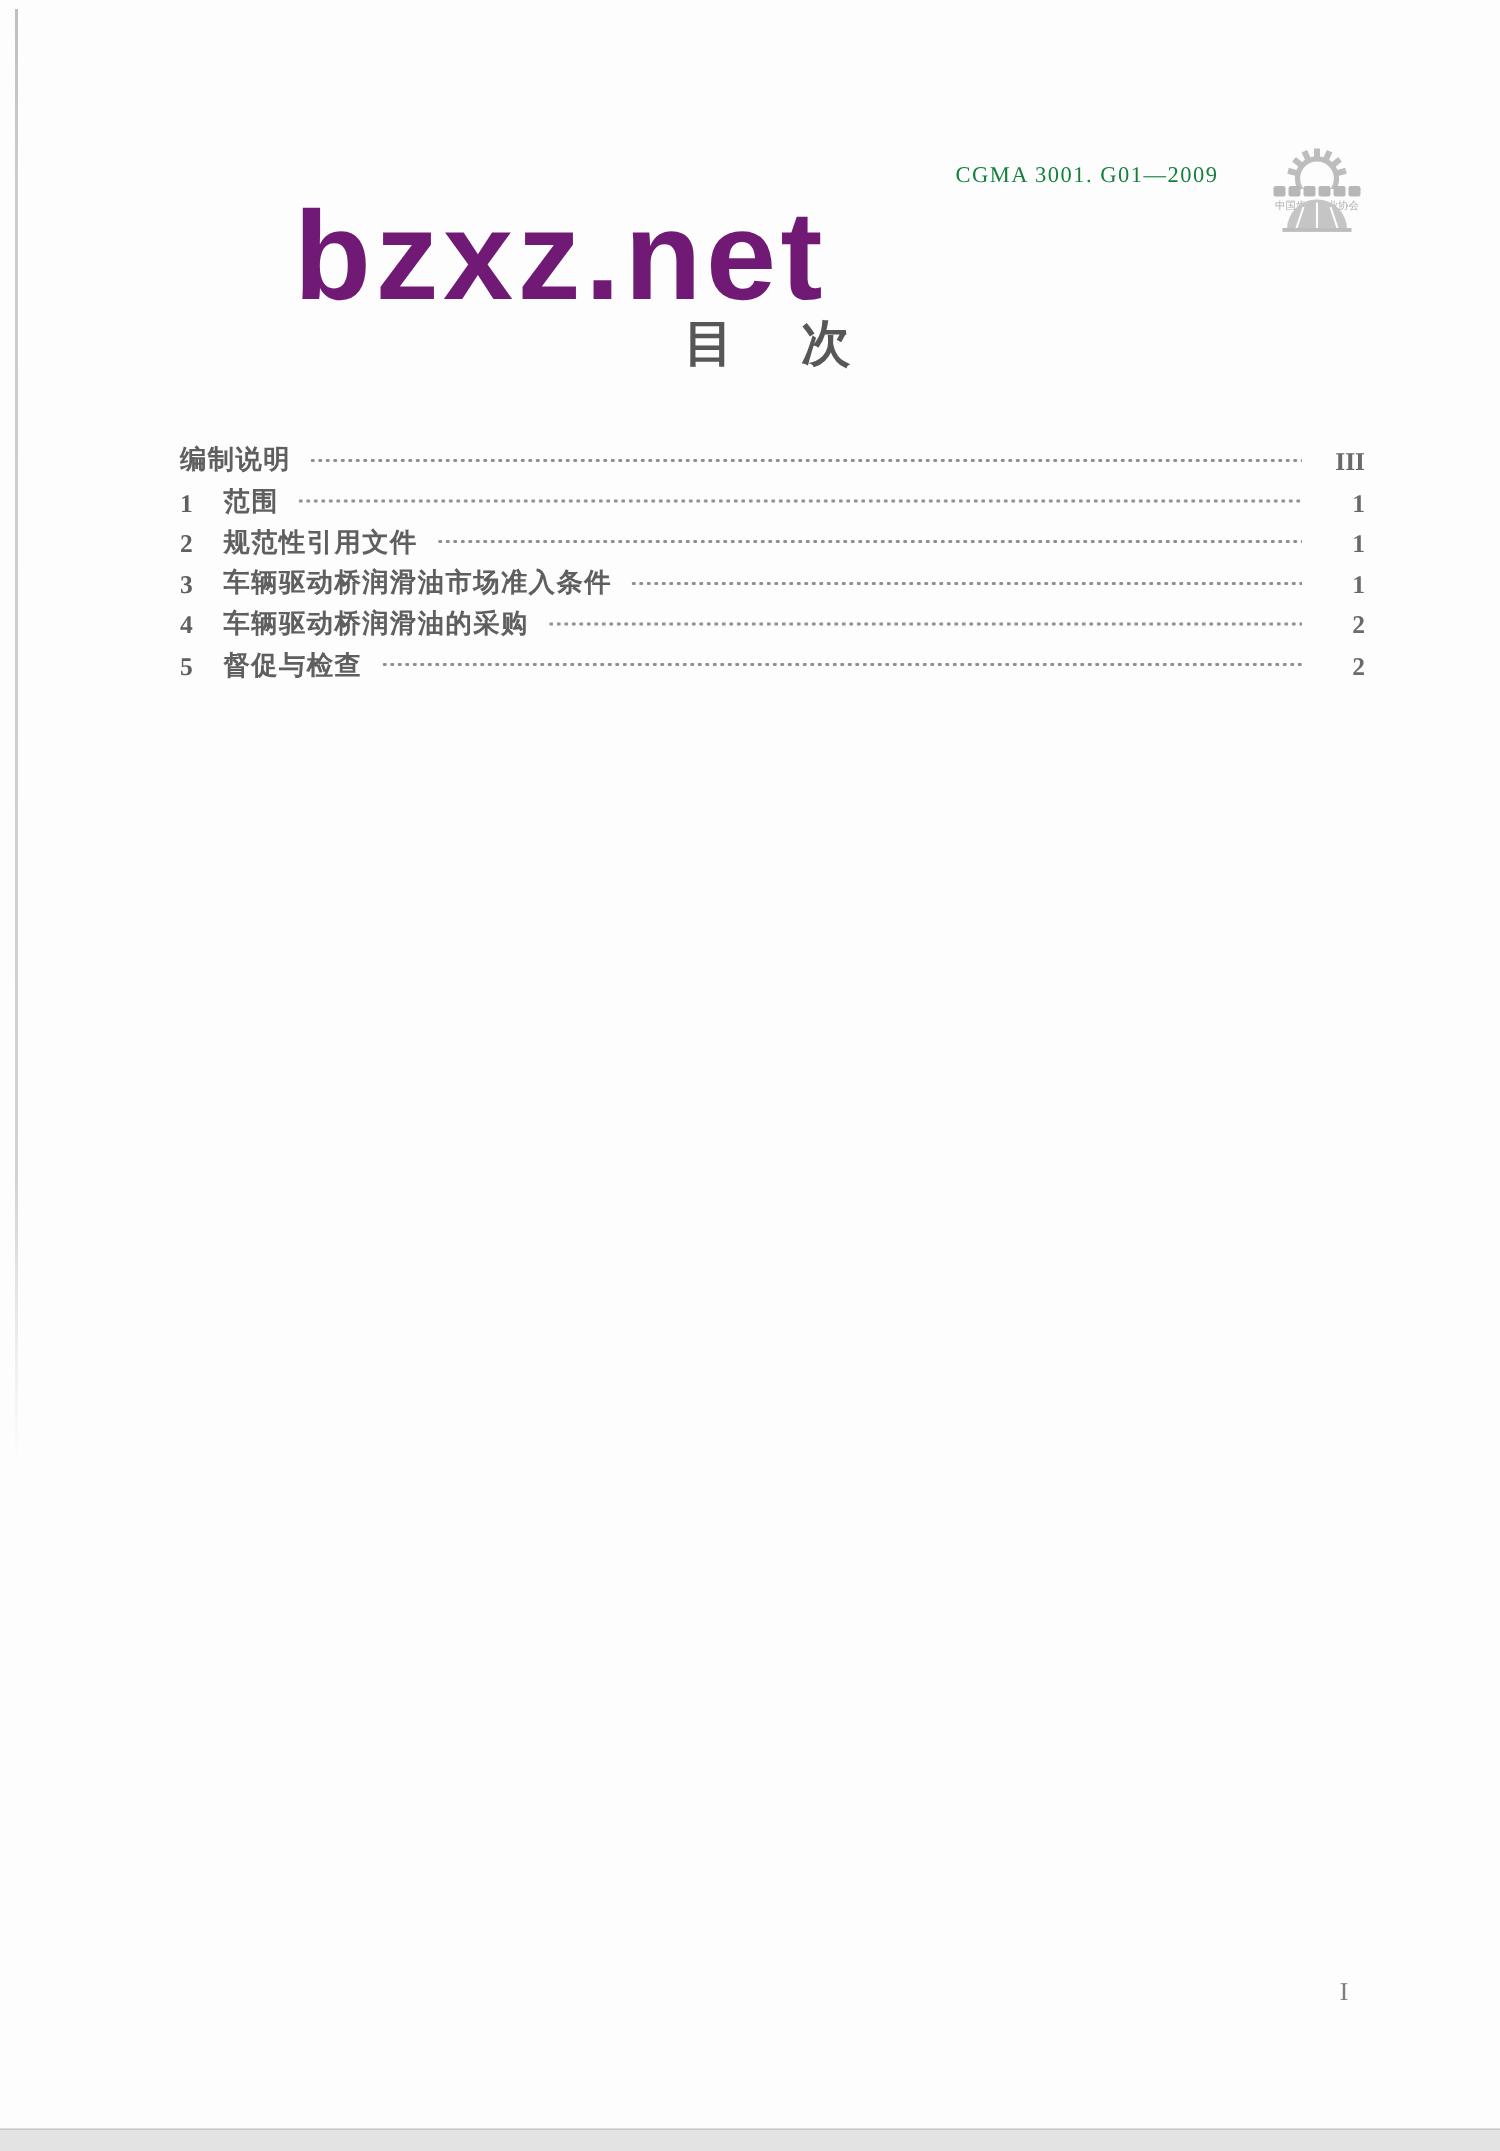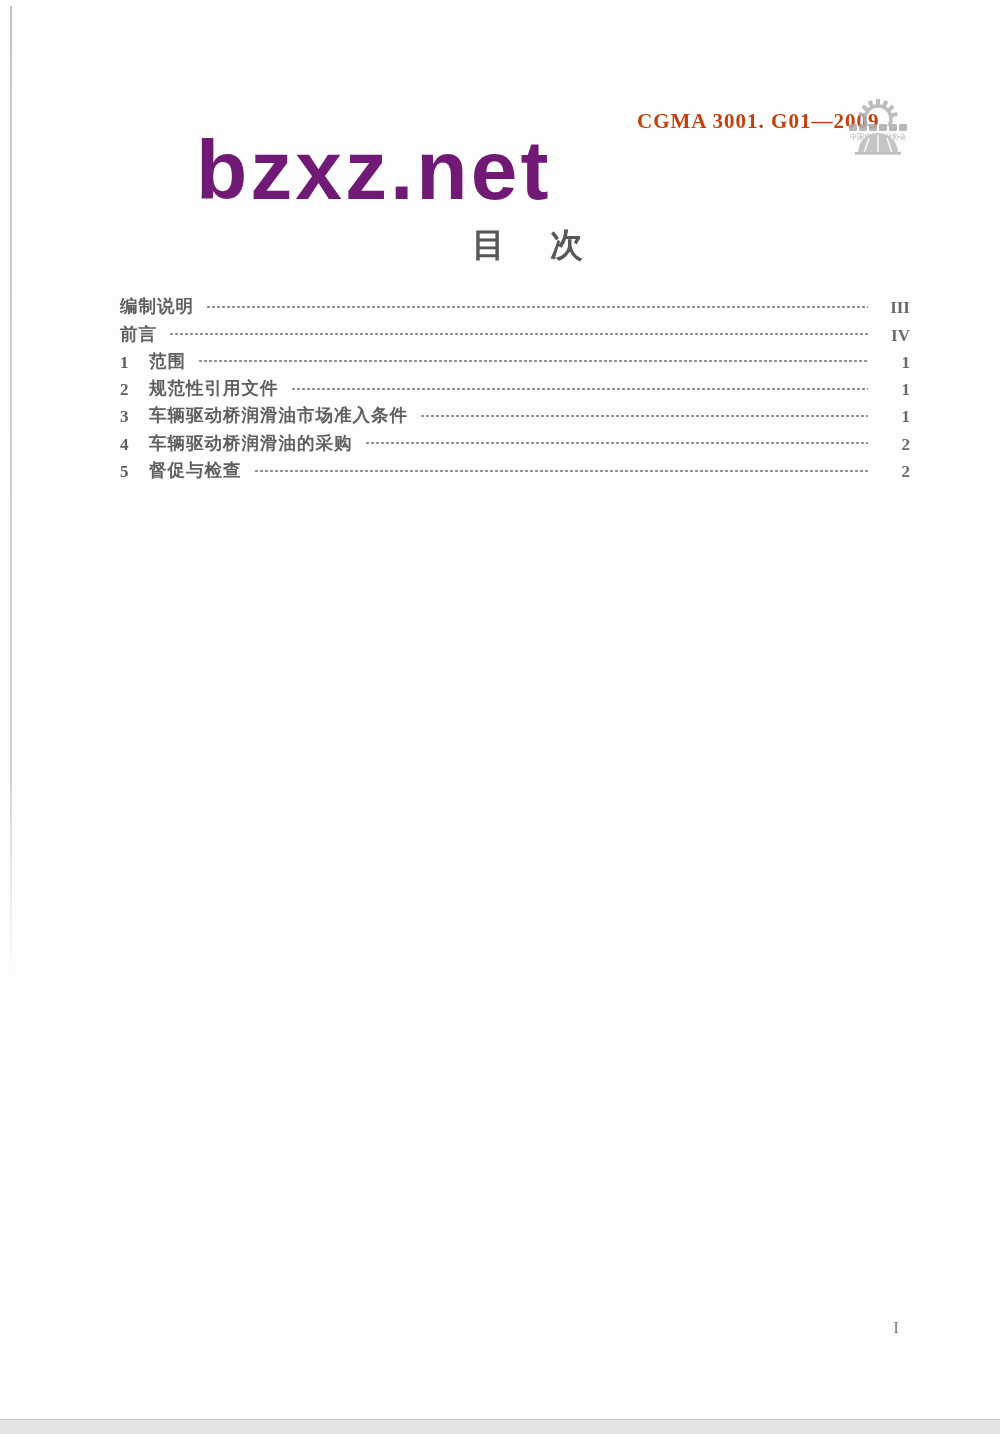--- a/index.html
+++ b/index.html
@@ -28,24 +28,24 @@
     height: 14px;
     background: #e3e3e3;
     border-top: 1px solid #c8c8c8;
   }
 
   
   .std-code {
     position: absolute;
     left: 637px; top: 109px;
     font-family: "Liberation Serif", serif;
-    font-weight: bold;
-    font-size: 21px;
+    font-weight: normal;
+    font-size: 15px;
     letter-spacing: 1px;
-    color: #c2410c;
+    color: #15803d;
     white-space: pre;
   }
   .logo {
     position: absolute;
     left: 843px; top: 93px;
     width: 70px; height: 64px;
     opacity: 0.85;
   }
 
   
@@ -165,34 +165,28 @@
       <path d="M 15 60 A 20 20 0 0 1 55 60 Z" fill="#bcbcbc"></path>
       <g stroke="#fdfdfd" stroke-width="1.4">
         <line x1="35" y1="42" x2="35" y2="60"></line>
         <line x1="26" y1="45" x2="21" y2="60"></line>
         <line x1="44" y1="45" x2="49" y2="60"></line>
       </g>
       <rect x="12" y="59" width="46" height="2.6" fill="#b2b2b2"></rect>
     </g>
   </svg>
 
-  <h1 class="doc-title" style="margin:16px;">目　次</h1>
+  <h1 class="doc-title" style="margin:0;">目　次</h1>
 
   <div class="toc">
     <div class="toc-row">
 
       <span class="toc-label">编制说明</span>
       <span class="toc-dots"></span>
       <span class="toc-page">III</span>
-    </div>
-    <div class="toc-row">
-
-      <span class="toc-label">前言</span>
-      <span class="toc-dots"></span>
-      <span class="toc-page">IV</span>
     </div>
     <div class="toc-row">
       <span class="toc-num">1</span>
       <span class="toc-label">范围</span>
       <span class="toc-dots"></span>
       <span class="toc-page">1</span>
     </div>
     <div class="toc-row">
       <span class="toc-num">2</span>
       <span class="toc-label">规范性引用文件</span>

